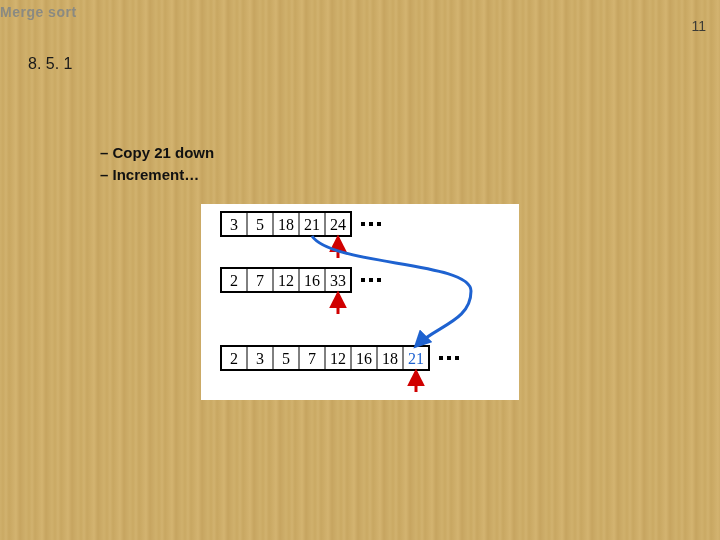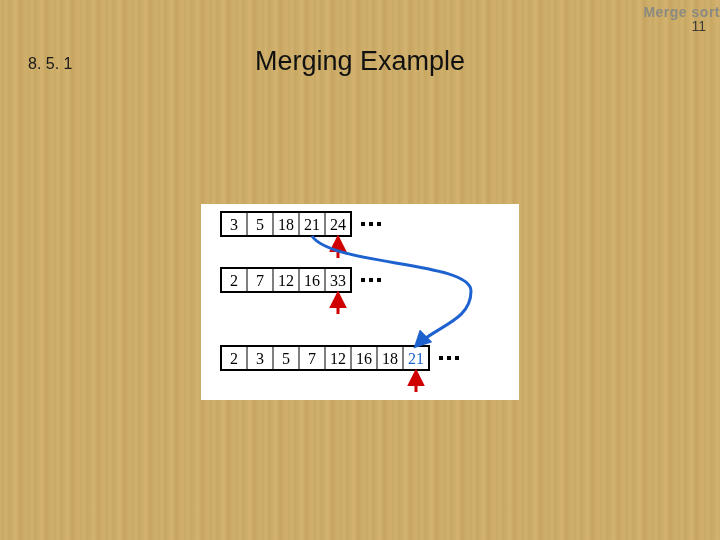--- a/index.html
+++ b/index.html
@@ -20,21 +20,21 @@
         #e3cf9f 12px, #ead8ac 16px, #dcc693 20px, #e6d4a6 26px),
       linear-gradient(#e6d4a6, #e6d4a6);
     background-blend-mode: multiply;
     color: #111;
   }
   .header {
     position: absolute;
     top: 4px;
     left: 0;
     width: 100%;
-    text-align: right;
+    text-align: left;
     font-weight: 700;
     color: #8a8a82;
     letter-spacing: 0.5px;
     font-size: 14px;
   }
   .page-num {
     position: absolute;
     top: 18px;
     right: 14px;
     font-size: 14px;
@@ -91,23 +91,26 @@
   }
 </style>
 </head>
 <body>
 
 <div class="slide">
 
   <div class="header">Merge sort</div>
   <div class="page-num">11</div>
   <div class="section-num">8. 5. 1</div>
-  <div class="title">Merging Example</div>
 
 
+  <div class="bullets">
+    <div>Copy 21 down</div>
+    <div>Increment…</div>
+  </div>
 
   <div class="figure">
     <svg id="diagram-svg" width="318" height="196" viewBox="0 0 318 196">
         <defs>
           <marker id="ah-red" viewBox="0 0 10 10" refX="8" refY="5" markerWidth="6" markerHeight="6" orient="auto-start-reverse">
             <path d="M0,0 L10,5 L0,10 z" fill="#d00000"></path>
           </marker>
           <marker id="ah-blue" viewBox="0 0 10 10" refX="8" refY="5" markerWidth="6" markerHeight="6" orient="auto-start-reverse">
             <path d="M0,0 L10,5 L0,10 z" fill="#1e62d0"></path>
           </marker>

